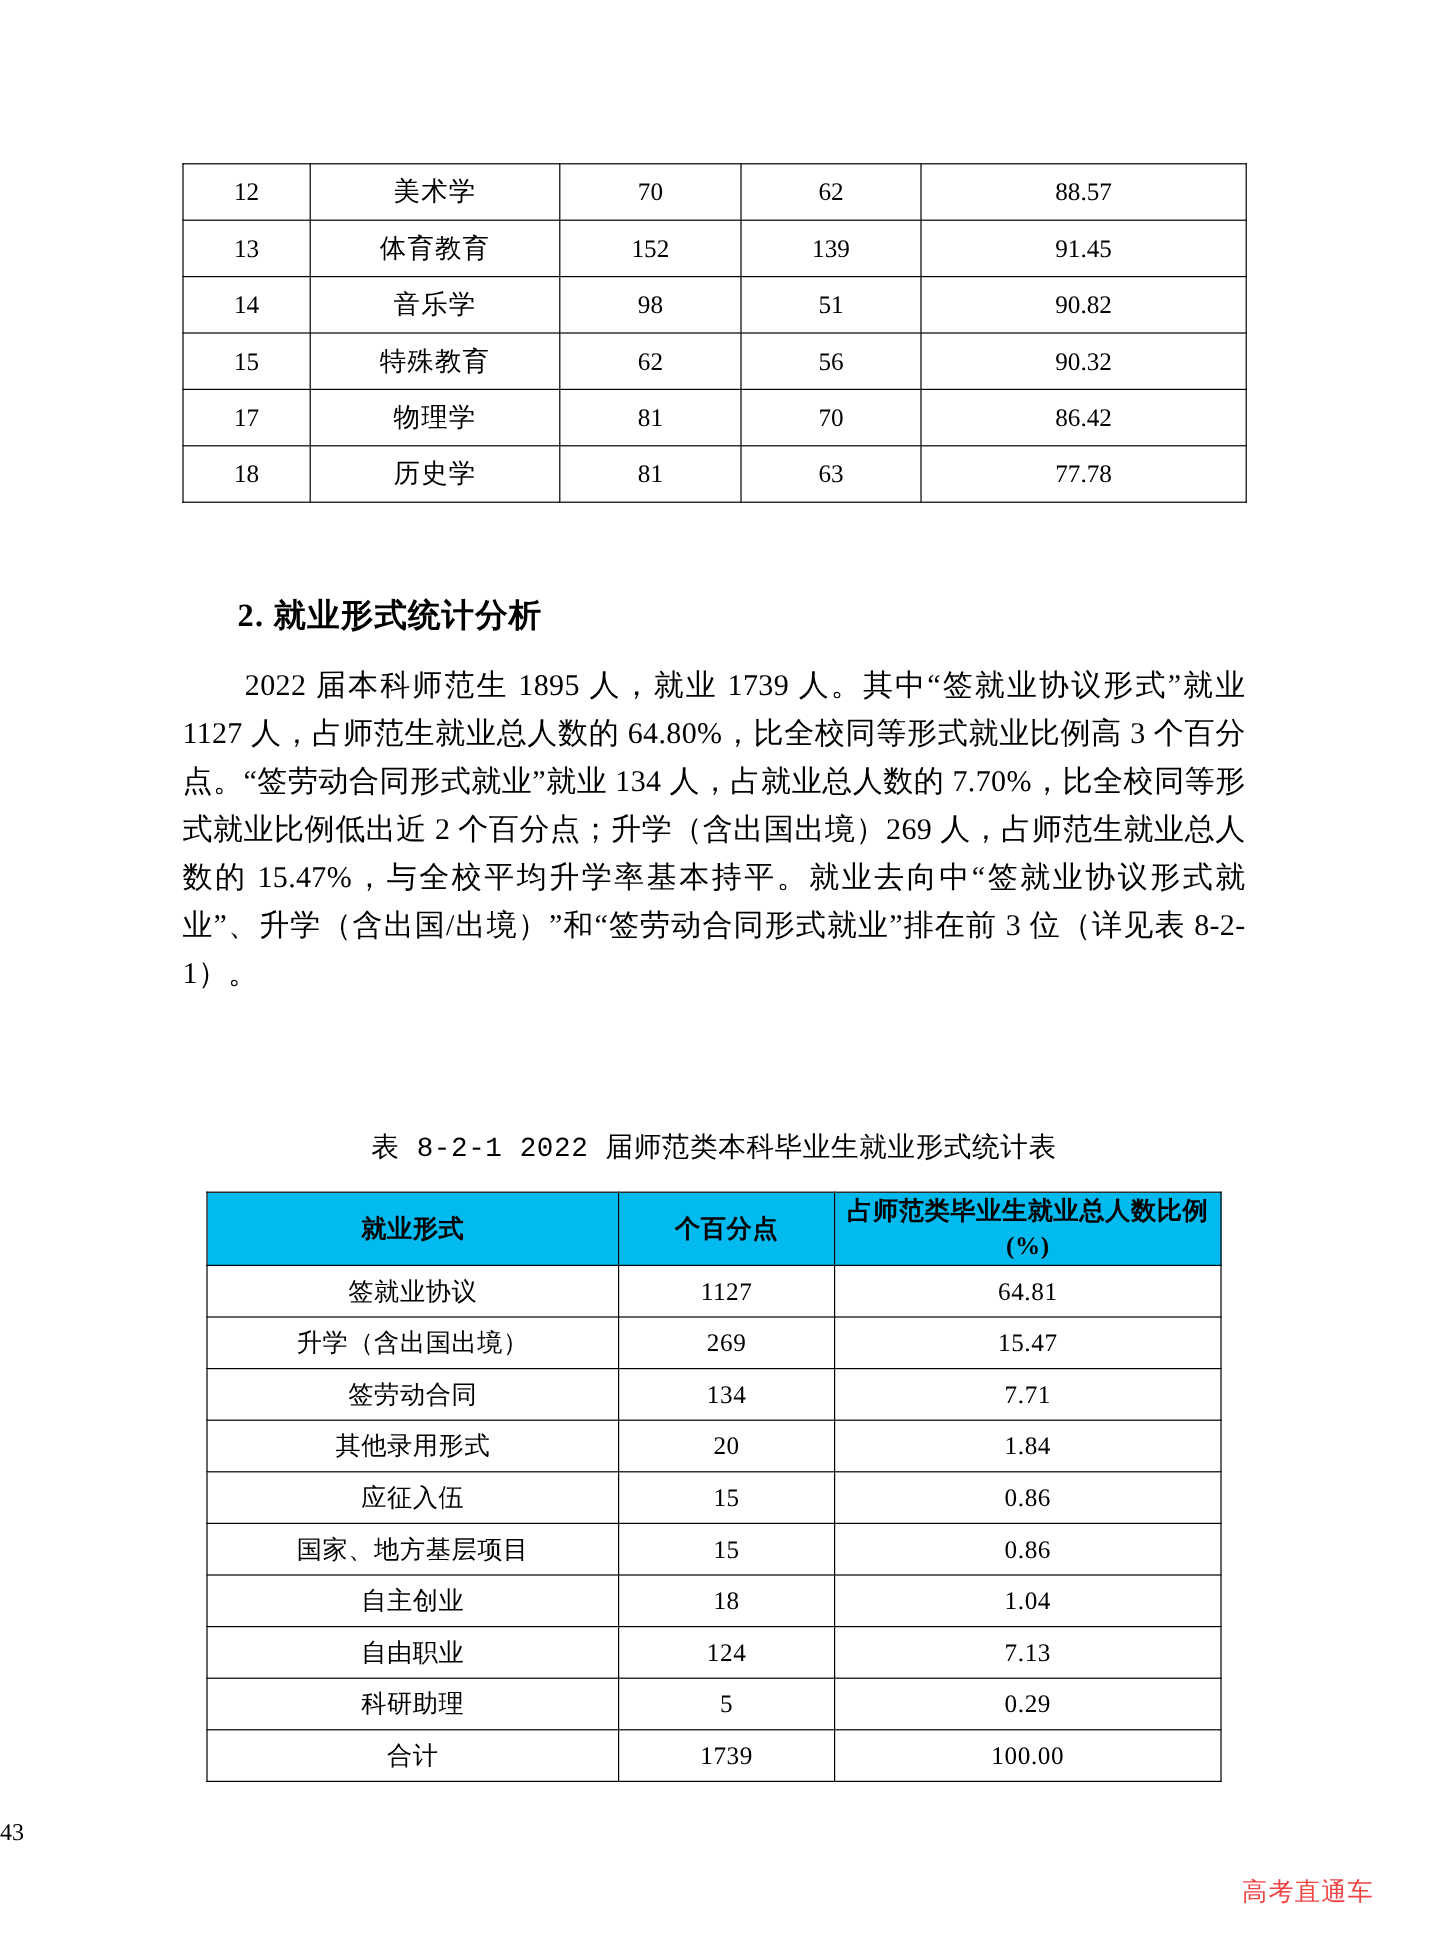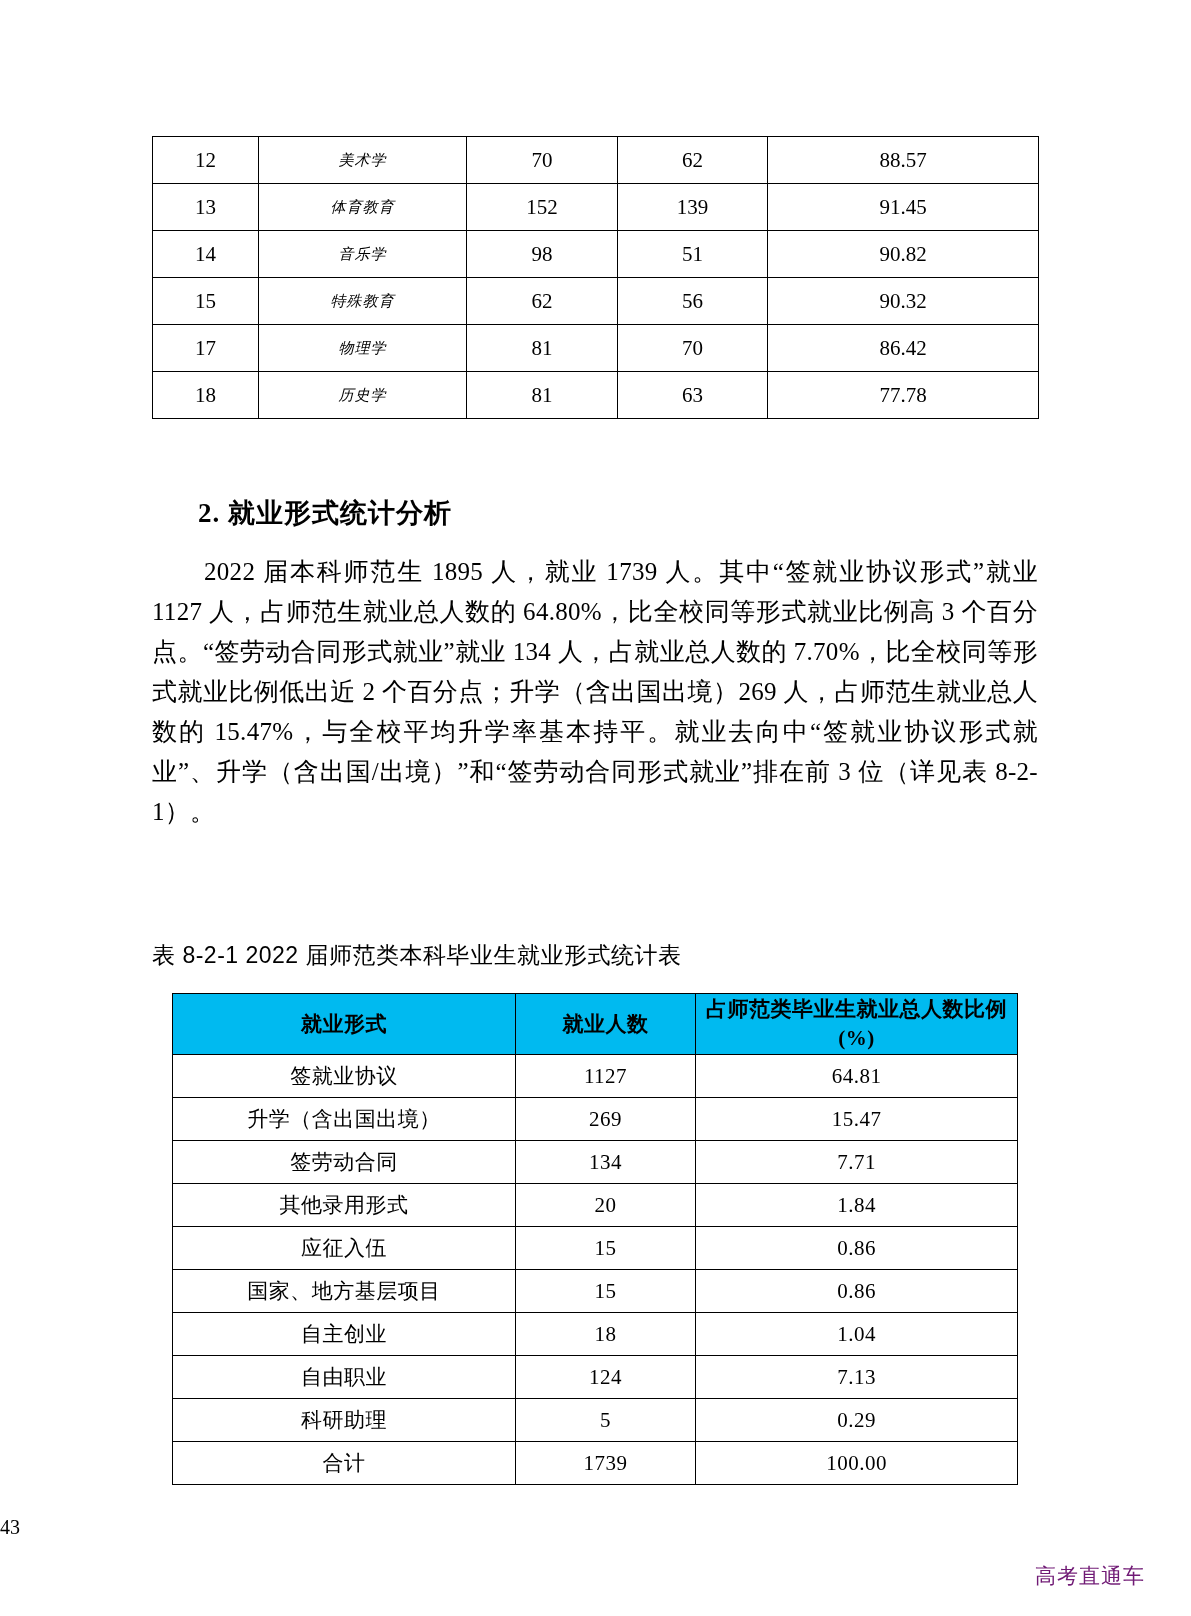--- a/index.html
+++ b/index.html
@@ -33,23 +33,22 @@
   }
   .table-top td {
     border: 1px solid #000;
     height: 44px;
     text-align: center;
     vertical-align: middle;
     font-size: 21px;
     font-family: "Liberation Serif", serif;
   }
   .table-top td.cn {
-    font-size: 15px;
+    font-size: 22px;
     letter-spacing: 1px;
-    font-style: italic;
   }
   .col-no  { width: 106px; }
   .col-maj { width: 208px; }
   .col-a   { width: 151px; }
   .col-b   { width: 150px; }
   .col-c   { width: 271px; }
 
   
   .section-heading {
     position: absolute;
@@ -74,24 +73,24 @@
     letter-spacing: 0.3px;
     font-family: "Liberation Serif", serif;
   }
 
   
   .table-caption {
     position: absolute;
     left: 152px;
     top: 940px;
     width: 886px;
-    text-align: left;
+    text-align: center;
     font-size: 23px;
     letter-spacing: 0.5px;
-    font-family: Liberation Sans, sans-serif;
+    font-family: Liberation Mono, monospace;
   }
 
   
   .table-main {
     position: absolute;
     left: 172px;
     top: 993px;
     width: 845px;
     border-collapse: collapse;
     table-layout: fixed;
@@ -130,21 +129,21 @@
     width: 1191px;
     text-align: left;
     font-size: 20px;
     font-family: "Liberation Serif", serif;
   }
   .watermark {
     position: absolute;
     right: 46px;
     top: 1562px;
     font-size: 21px;
-    color: #701a75;
+    color: #ef4444;
     letter-spacing: 1px;
     font-family: Liberation Mono, monospace;
   }
 </style>
 </head>
 <body>
 
 <div class="page">
 
   <table class="table-top">
@@ -209,21 +208,21 @@
 
   <table class="table-main">
     <colgroup>
       <col class="m-col-1">
         <col class="m-col-2">
         <col class="m-col-3">
     </colgroup>
     <thead>
       <tr>
         <th>就业形式</th>
-        <th>就业人数</th>
+        <th>个百分点</th>
         <th>占师范类毕业生就业总人数比例(%)</th>
       </tr>
     </thead>
     <tbody>
       <tr>
         <td>签就业协议</td>
         <td>1127</td>
         <td>64.81</td>
       </tr>
       <tr>

